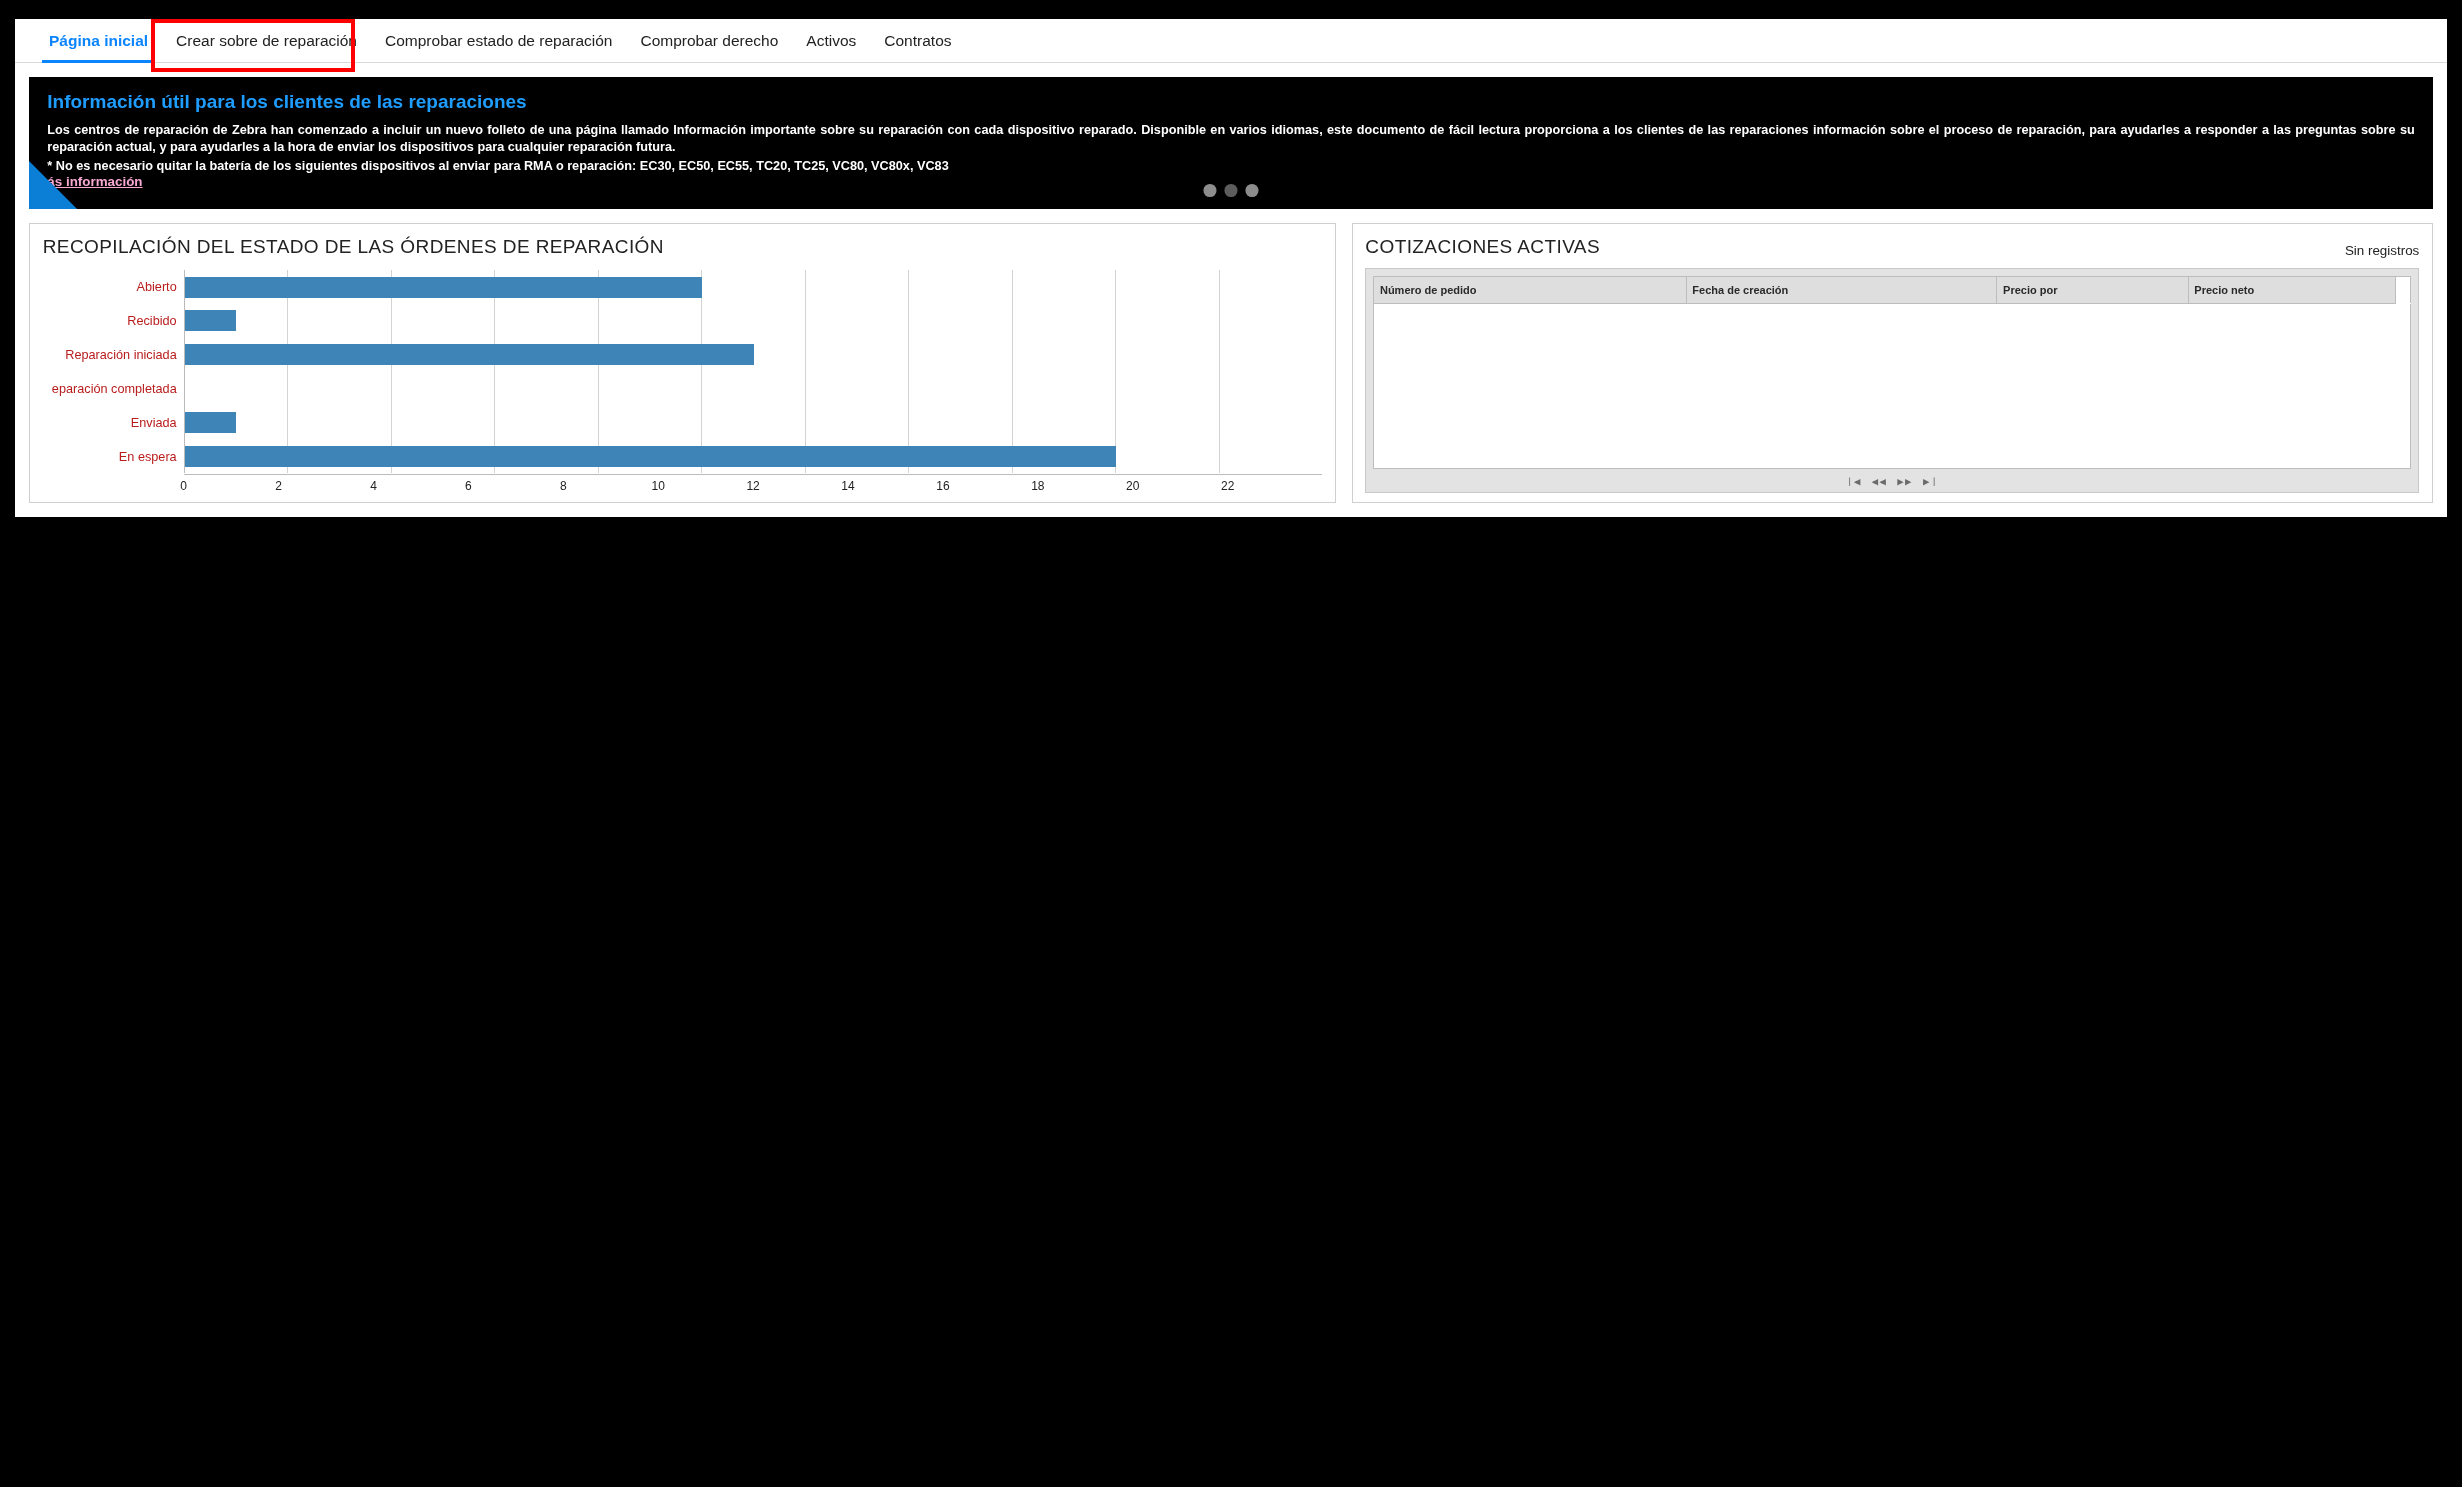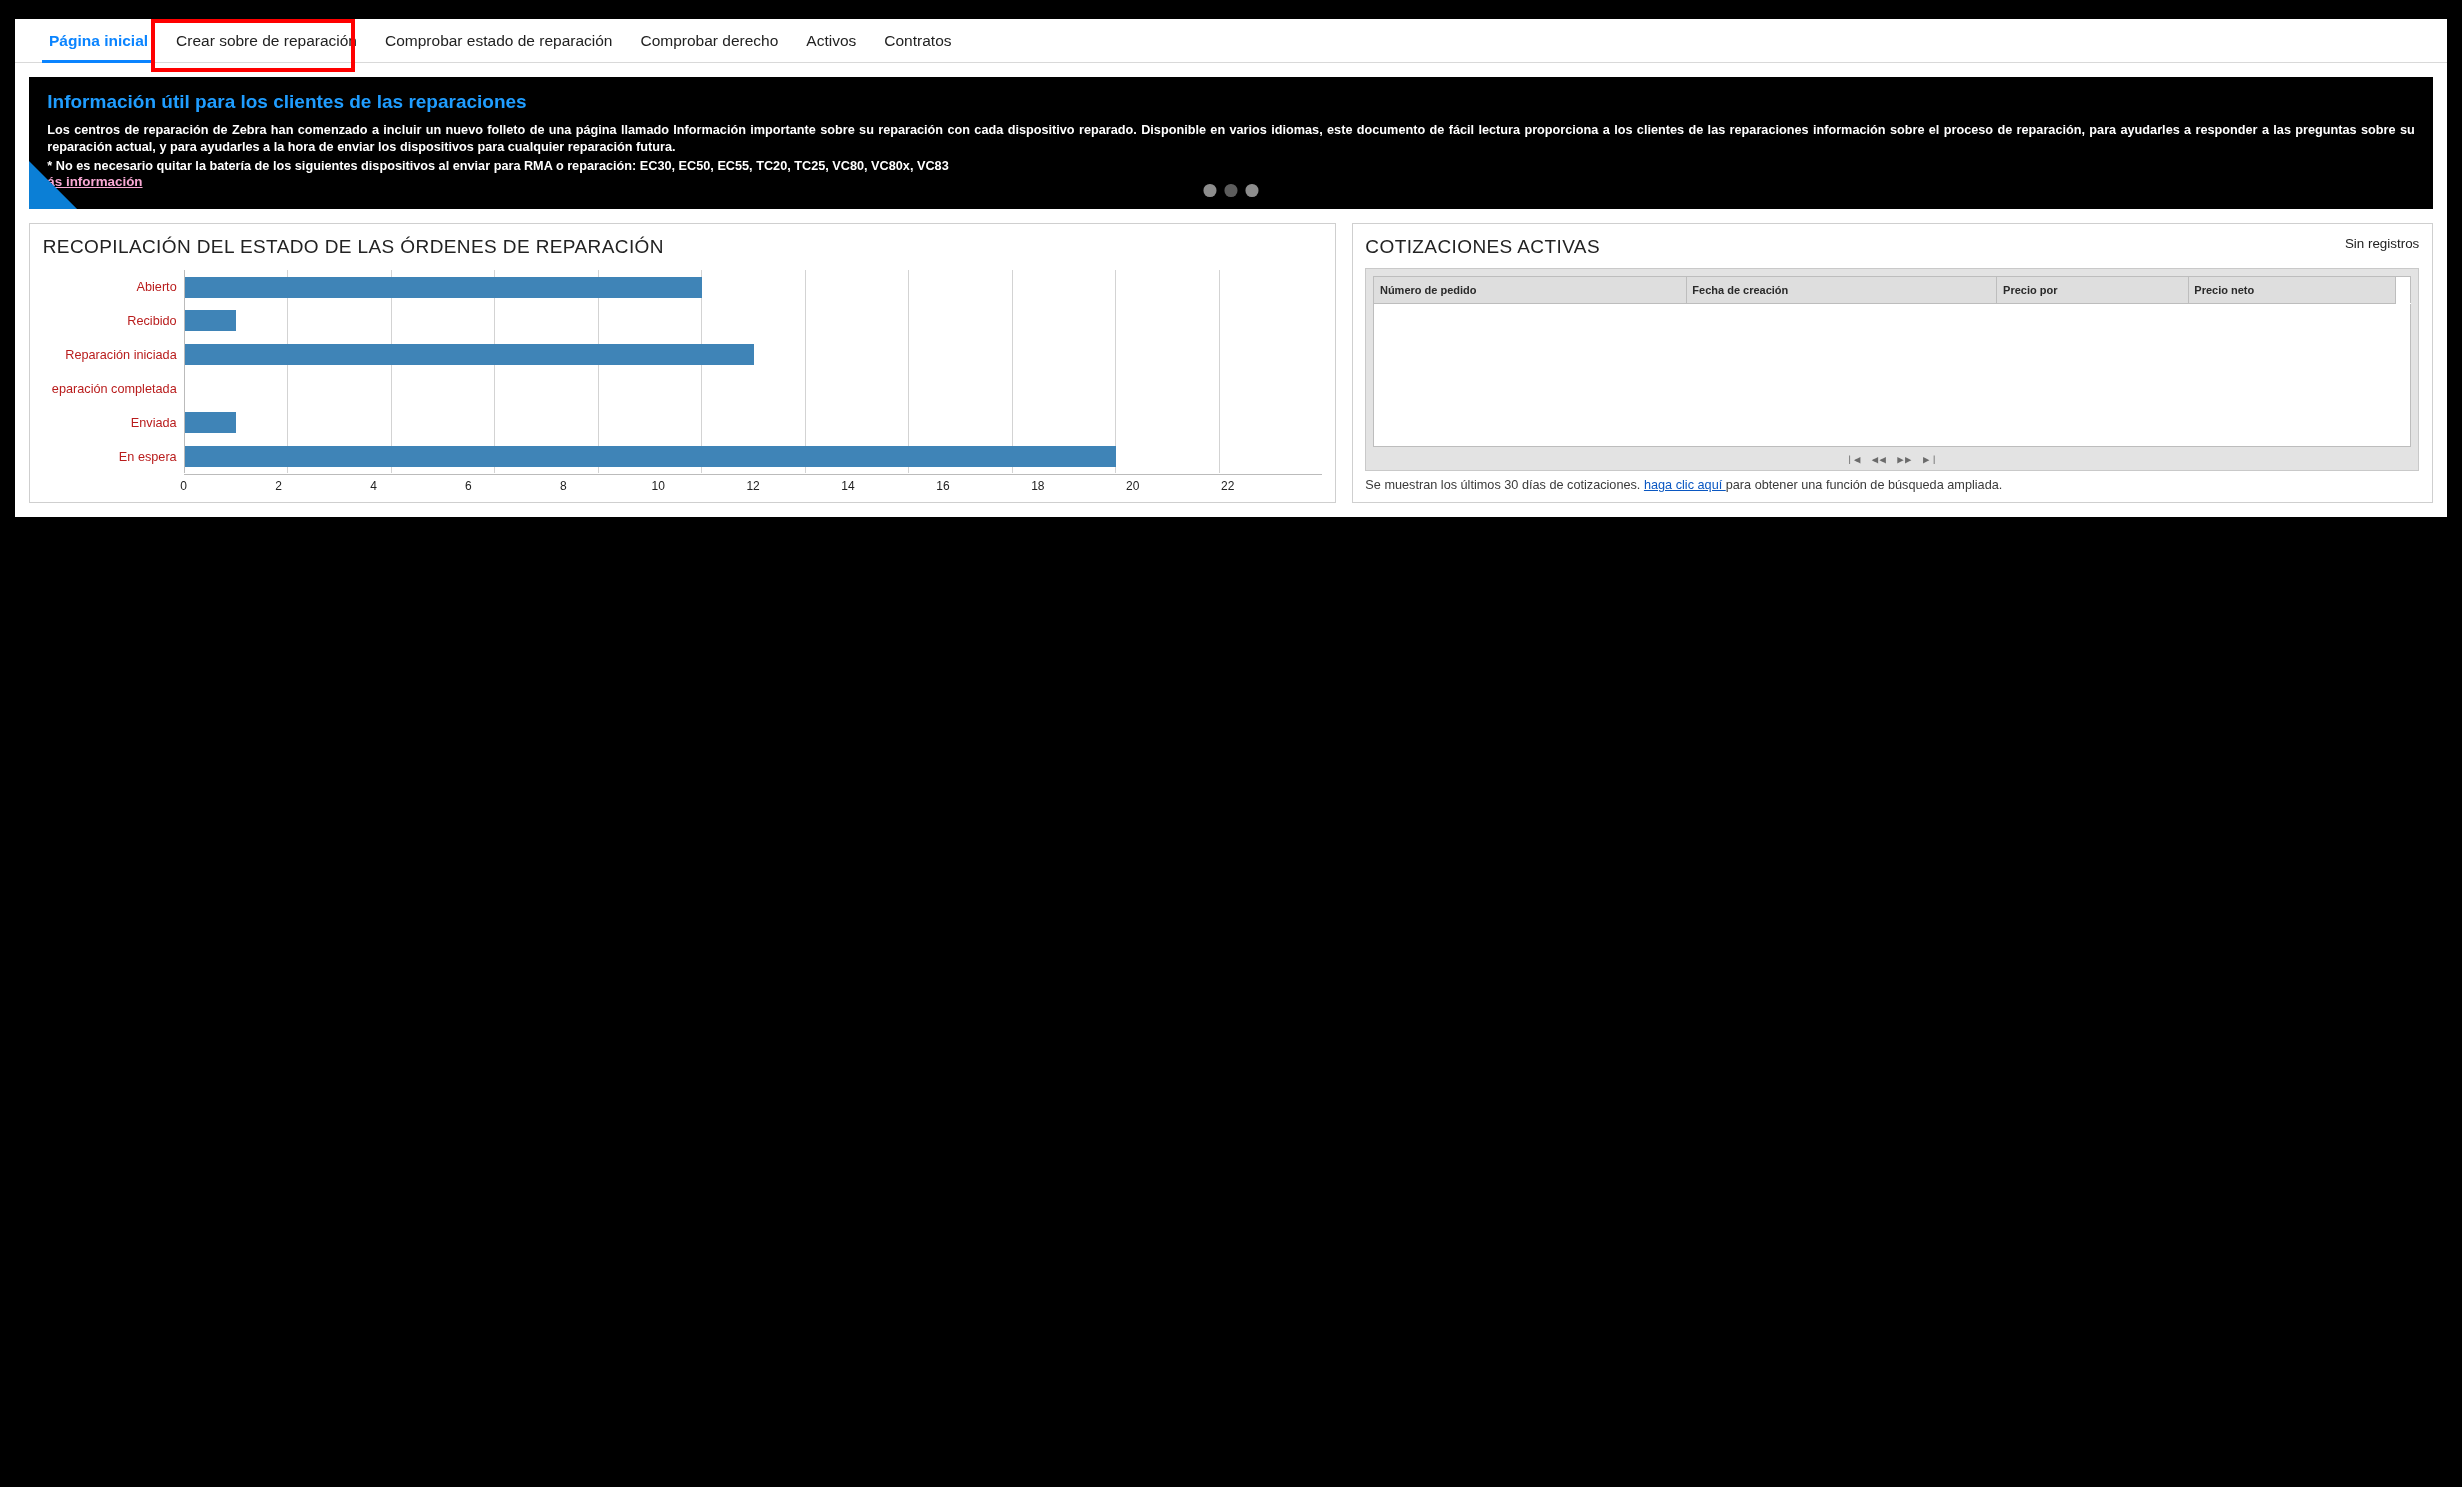--- a/index.html
+++ b/index.html
@@ -128,21 +128,21 @@
   .panel-title {
     font-size: 19px;
     font-weight: 500;
     color: #222;
     letter-spacing: 0.4px;
     margin-bottom: 12.7px;
   }
   .panel-header-row {
     display: flex;
     justify-content: space-between;
-    align-items: flex-start;
+    align-items: flex-end;
     margin-bottom: 10px;
   }
   .panel-subnote {
     font-size: 13.4px;
     color: #222;
   }
 
   
   .chart {
     display: flex;
@@ -373,20 +373,17 @@
         </table>
         <div class="table-body-empty"></div>
         <div class="pager">
           <span>❘◀</span>
           <span>◀◀</span>
           <span>▶▶</span>
           <span>▶❘</span>
         </div>
       </div>
 
-      <div class="table-caption">
-        <span>Se muestran los últimos 30 días de cotizaciones. </span><a href="#"> haga clic aquí </a><span>para obtener una función de búsqueda ampliada.</span>
-      </div>
     </div>
 
   </div>
 </div>
 
 
 </body></html>

